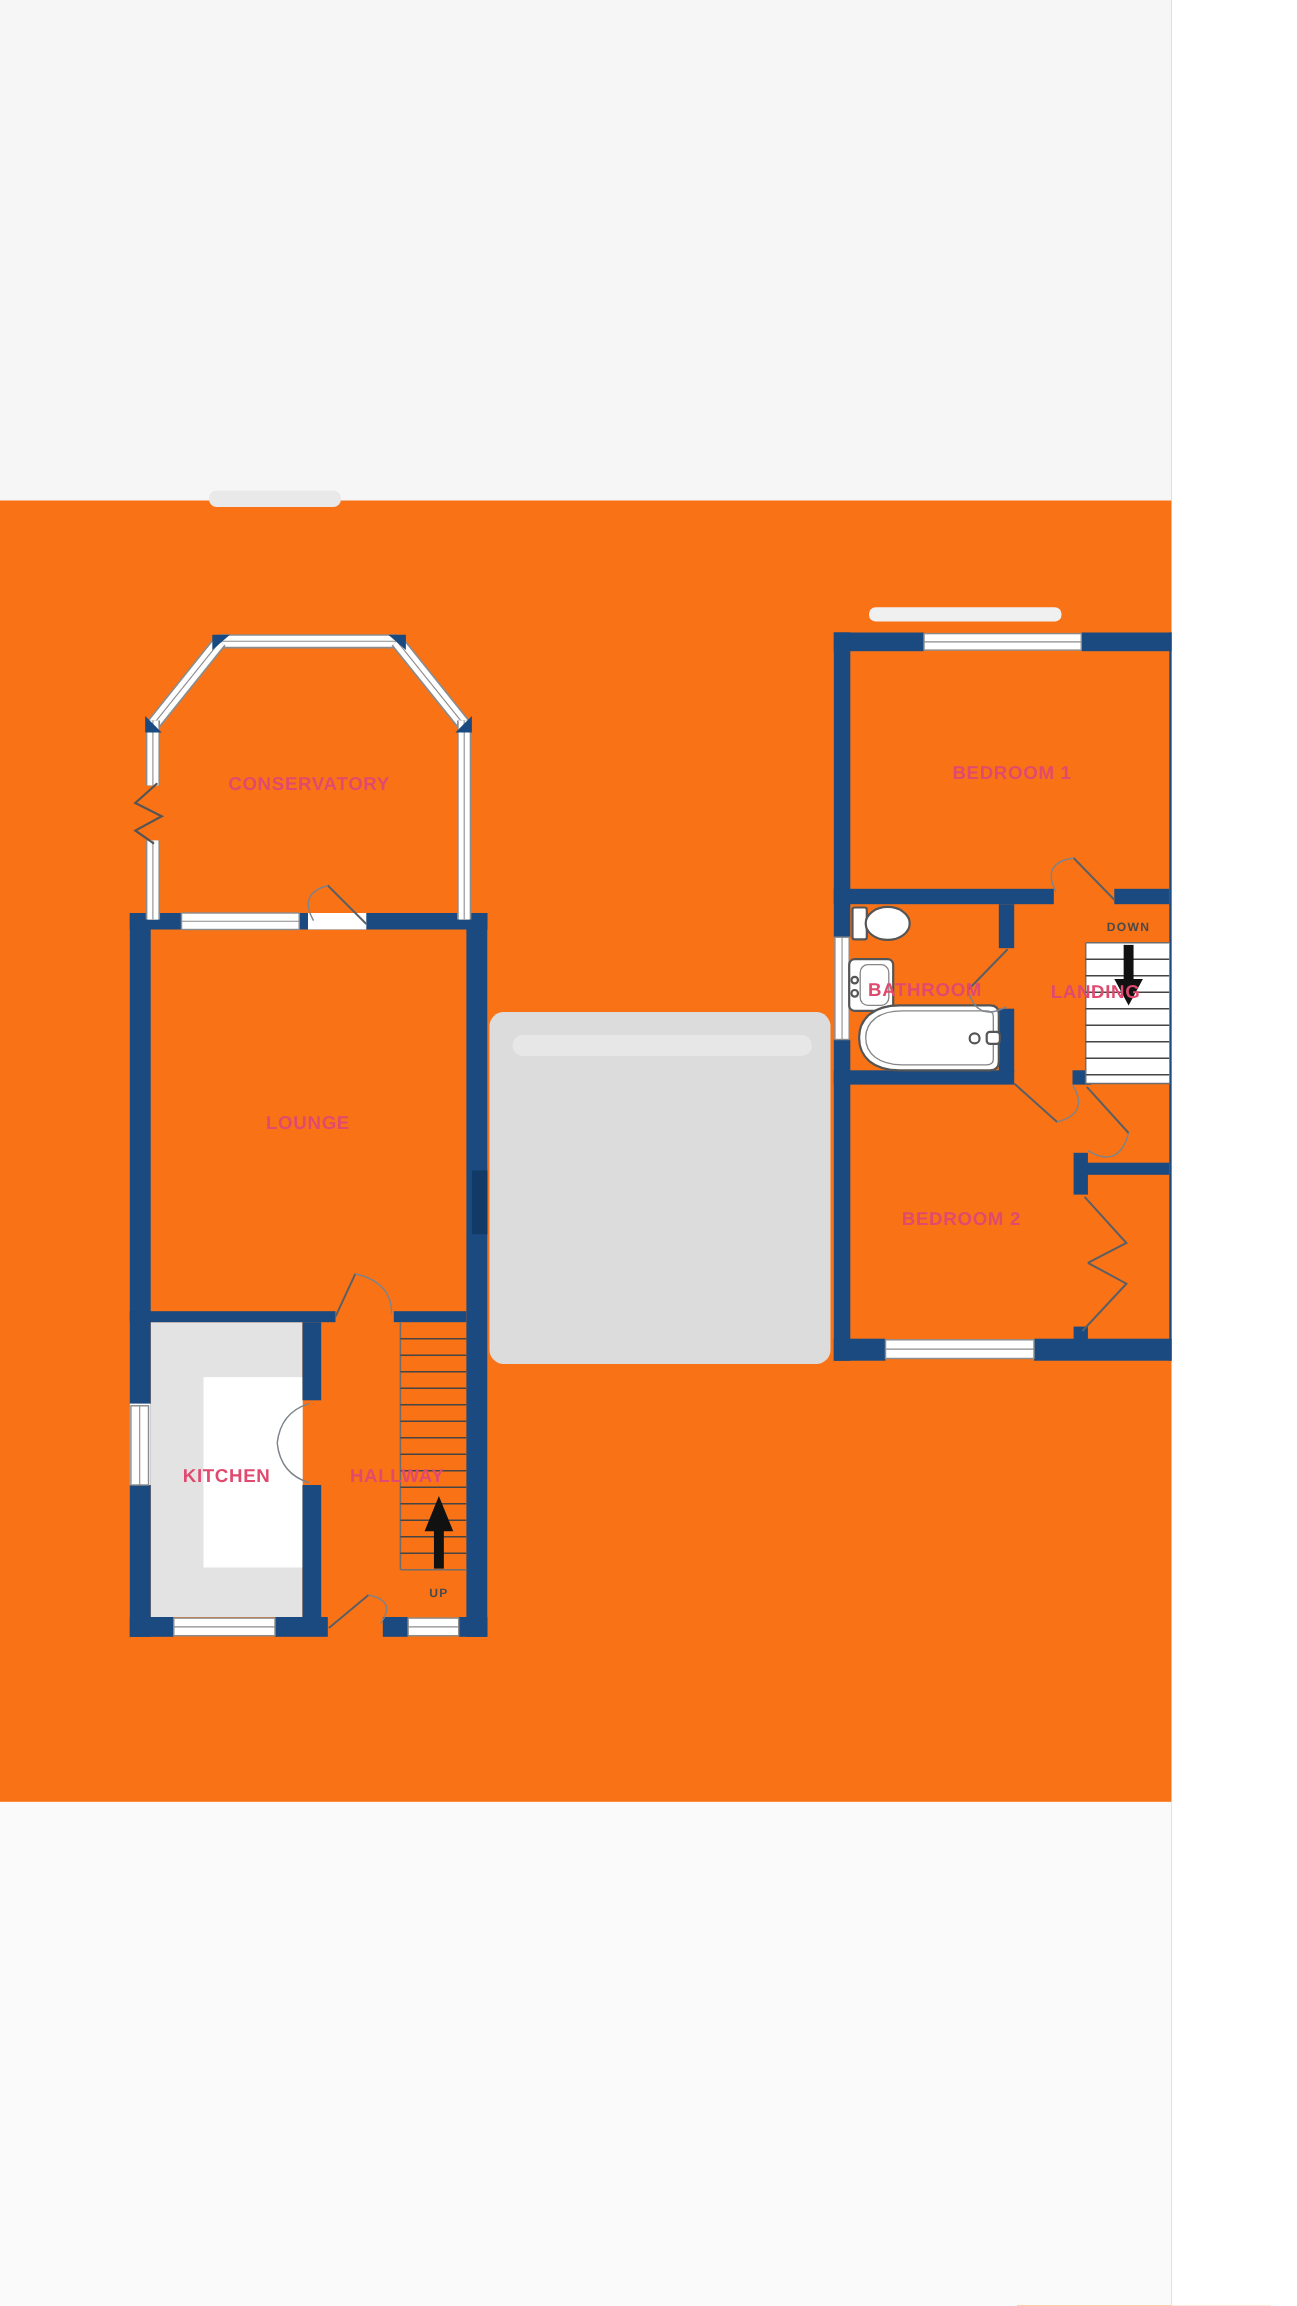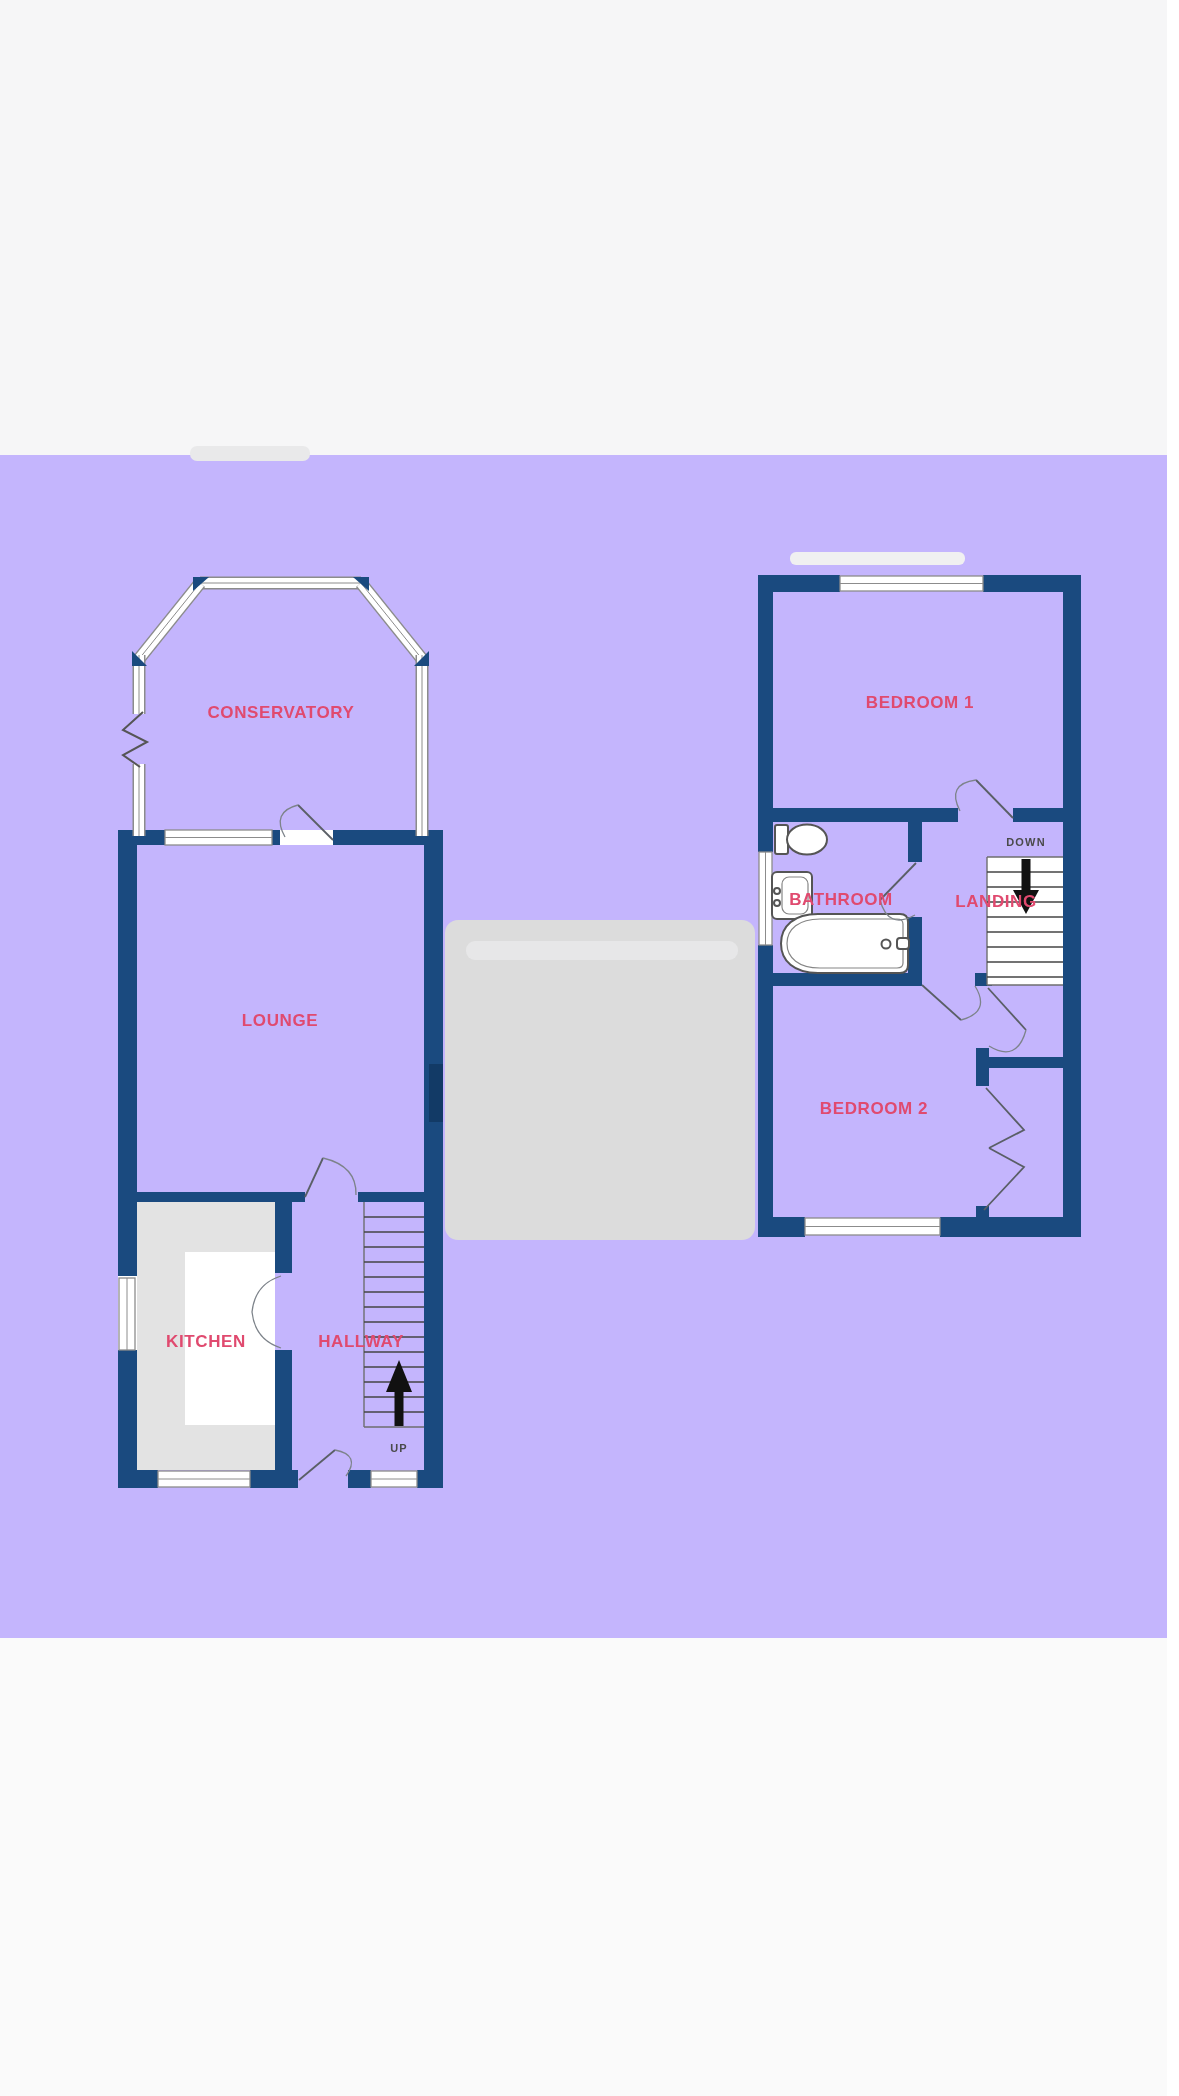--- a/index.html
+++ b/index.html
@@ -1,16 +1,16 @@
 <!DOCTYPE html>
 <html><head>
 <meta charset="utf-8">
 <style>
   html,body{margin:0;padding:0;background:#ffffff;}
-  .canvas{position:relative;width:1167px;height:2096px;background:#c4b5fd;overflow:hidden;
+  .canvas{position:relative;width:1065px;height:2096px;background:#f97316;overflow:hidden;
           font-family:"Liberation Sans", sans-serif;}
   svg{display:block;}
   .room-label{font-family:"Liberation Sans", sans-serif;font-weight:bold;font-size:17px;
               letter-spacing:.6px;fill:#e04a6f;text-anchor:middle;}
   .dir-label{font-family:"Liberation Sans", sans-serif;font-weight:bold;font-size:11px;
              letter-spacing:1.2px;fill:#4a4a4a;text-anchor:middle;}
   .wall{fill:#1a4a7f;}
   .win{fill:#ffffff;stroke:#8c8c8c;stroke-width:1.3;}
   .winline{stroke:#8c8c8c;stroke-width:1;}
   .door{stroke:#5a5f66;stroke-width:1.8;fill:none;}

